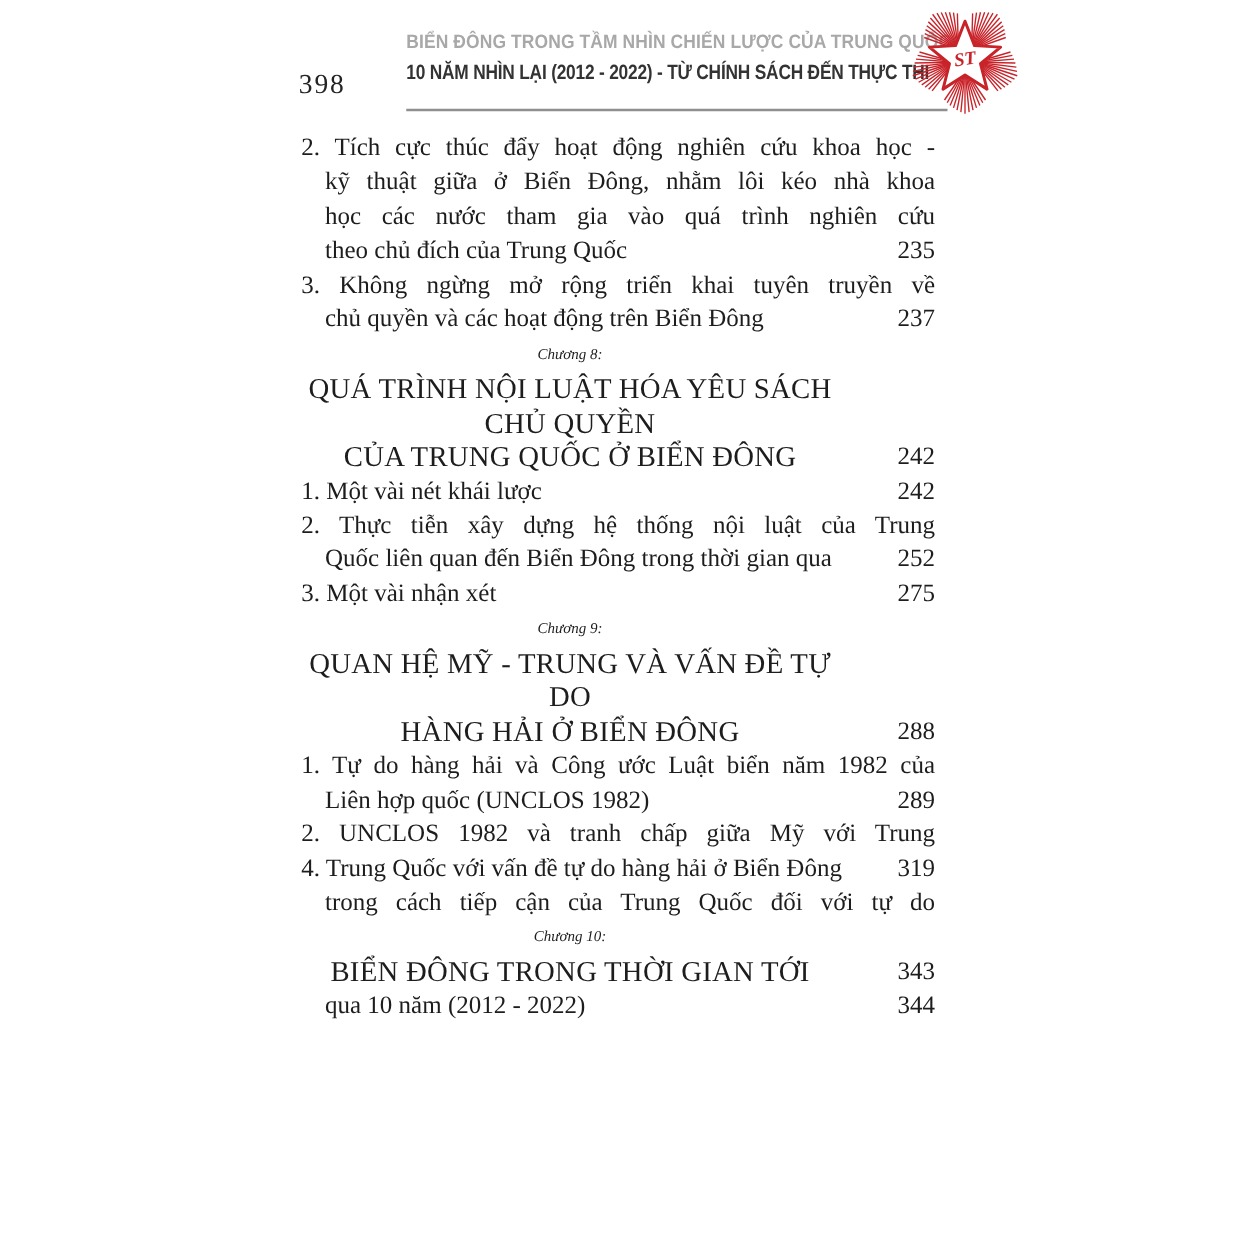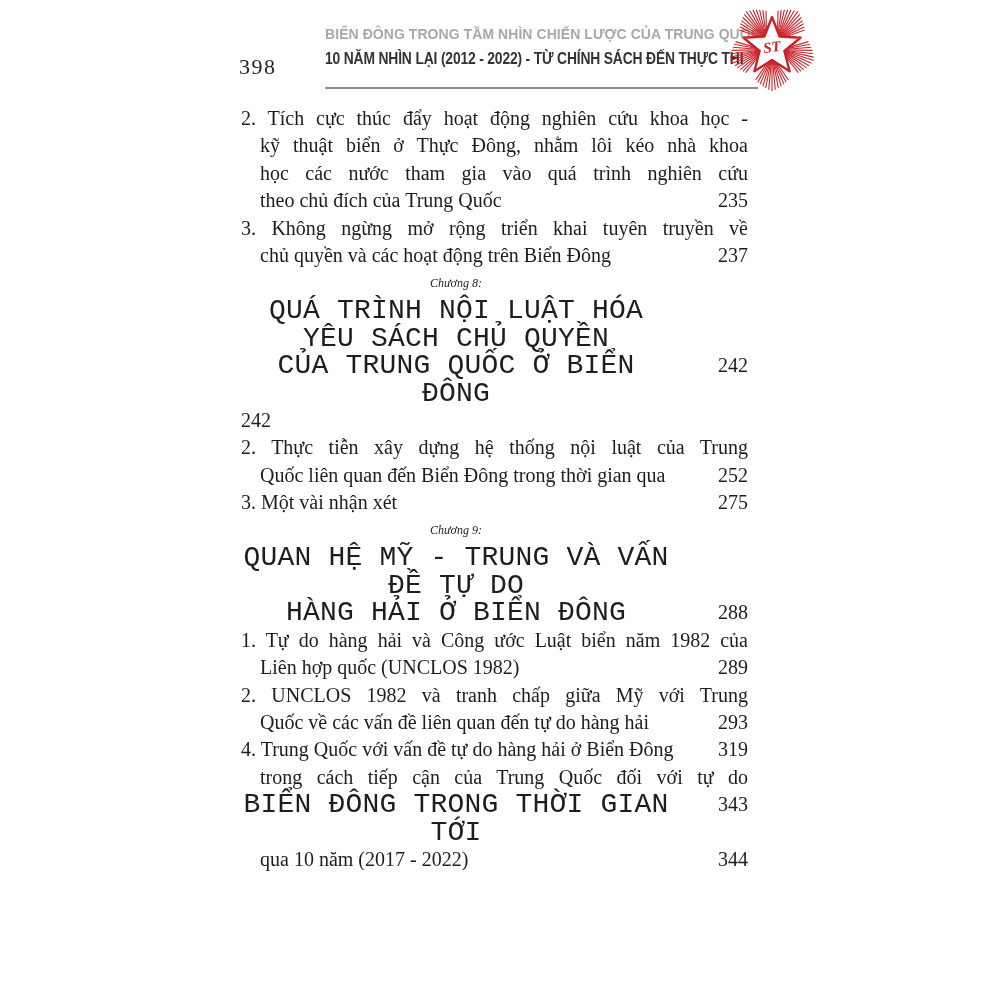--- a/index.html
+++ b/index.html
@@ -41,21 +41,21 @@
   .fill { text-align:justify; text-align-last:justify; }
   .cont { padding-left:19px; }
   .last { display:flex; justify-content:space-between; align-items:baseline; }
   .last .txt { white-space:pre-wrap; }
   .pg { flex:none; }
   .chapter-label {
     font-style:italic; text-align:center; margin-right:77px; font-size:12px;
   }
   .title-line { position:relative; text-align:center; }
   .title-line .tl {
-    display:block; margin-right:77px; font-size:28px; letter-spacing:0.2px;font-family:Liberation Mono, monospace;
+    display:block; margin-right:77px; font-size:23px; letter-spacing:0.2px;
   }
   .title-line .pg { position:absolute; right:0; top:0; font-size:20px; }
 </style>
 </head>
 <body>
 
 <div class="page">
 
   <div class="folio">398</div>
 
@@ -133,40 +133,41 @@
         <line x1="44.7" y1="39.7" x2="37.6" y2="9.8" stroke="#c9232a" stroke-width="1.1"></line>
         <line x1="44.7" y1="39.7" x2="40.8" y2="10.1" stroke="#c9232a" stroke-width="1.1"></line>
         <line x1="44.7" y1="39.7" x2="43.9" y2="10.7" stroke="#c9232a" stroke-width="1.1"></line>
       </g>
     <path d="M50,17 L57.6,36.5 L78.5,37.7 L62.4,51 L67.6,71.3 L50,60 L32.4,71.3 L37.6,51 L21.5,37.7 L42.4,36.5 Z" fill="#ffffff" stroke="#c9232a" stroke-width="2.4" stroke-linejoin="round"></path>
     <text id="logo-monogram" x="50" y="52" text-anchor="middle" font-family="Liberation Serif, serif" font-style="italic" font-weight="700" font-size="15" fill="#c9232a" transform="rotate(-8 50 47)">ST</text>
   </svg>
 
   <div class="toc">
       <div class="line fill">2. Tích cực thúc đẩy hoạt động nghiên cứu khoa học -</div>
-      <div class="line fill cont">kỹ thuật biển ở Thực Đông, nhằm lôi kéo nhà khoa</div>
+      <div class="line fill cont">kỹ thuật giữa ở Biển Đông, nhằm lôi kéo nhà khoa</div>
       <div class="line fill cont">học các nước tham gia vào quá trình nghiên cứu</div>
       <div class="line last cont">
         <span class="txt">theo chủ đích của Trung Quốc</span>
         <span class="pg">235</span>
       </div>
       <div class="line fill">3. Không ngừng mở rộng triển khai tuyên truyền về</div>
       <div class="line last cont">
         <span class="txt">chủ quyền và các hoạt động trên Biển Đông</span>
         <span class="pg">237</span>
       </div>
       <div class="line chapter-label">Chương 8:</div>
       <div class="line title-line">
         <span class="tl">QUÁ TRÌNH NỘI LUẬT HÓA YÊU SÁCH CHỦ QUYỀN</span>
       </div>
       <div class="line title-line">
         <span class="tl">CỦA TRUNG QUỐC Ở BIỂN ĐÔNG</span>
         <span class="pg">242</span>
       </div>
       <div class="line last">
+        <span class="txt">1. Một vài nét khái lược</span>
         <span class="pg">242</span>
       </div>
       <div class="line fill">2. Thực tiễn xây dựng hệ thống nội luật của Trung</div>
       <div class="line last cont">
         <span class="txt">Quốc liên quan đến Biển Đông trong thời gian qua</span>
         <span class="pg">252</span>
       </div>
       <div class="line last">
         <span class="txt">3. Một vài nhận xét</span>
         <span class="pg">275</span>
@@ -178,32 +179,29 @@
       <div class="line title-line">
         <span class="tl">HÀNG HẢI Ở BIỂN ĐÔNG</span>
         <span class="pg">288</span>
       </div>
       <div class="line fill">1. Tự do hàng hải và Công ước Luật biển năm 1982 của</div>
       <div class="line last cont">
         <span class="txt">Liên hợp quốc (UNCLOS 1982)</span>
         <span class="pg">289</span>
       </div>
       <div class="line fill">2. UNCLOS 1982 và tranh chấp giữa Mỹ với Trung</div>
-      <div class="line last cont">
-        <span class="txt">Quốc về các vấn đề liên quan đến tự do hàng hải</span>
-        <span class="pg">293</span>
-      </div>
       <div class="line last">
         <span class="txt">4. Trung Quốc với vấn đề tự do hàng hải ở Biển Đông</span>
         <span class="pg">319</span>
       </div>
       <div class="line fill cont">trong cách tiếp cận của Trung Quốc đối với tự do</div>
+      <div class="line chapter-label">Chương 10:</div>
       <div class="line title-line">
         <span class="tl">BIỂN ĐÔNG TRONG THỜI GIAN TỚI</span>
         <span class="pg">343</span>
       </div>
       <div class="line last cont">
-        <span class="txt">qua 10 năm (2017 - 2022)</span>
+        <span class="txt">qua 10 năm (2012 - 2022)</span>
         <span class="pg">344</span>
       </div>
     </div>
 
 </div>
 
 </body></html>

